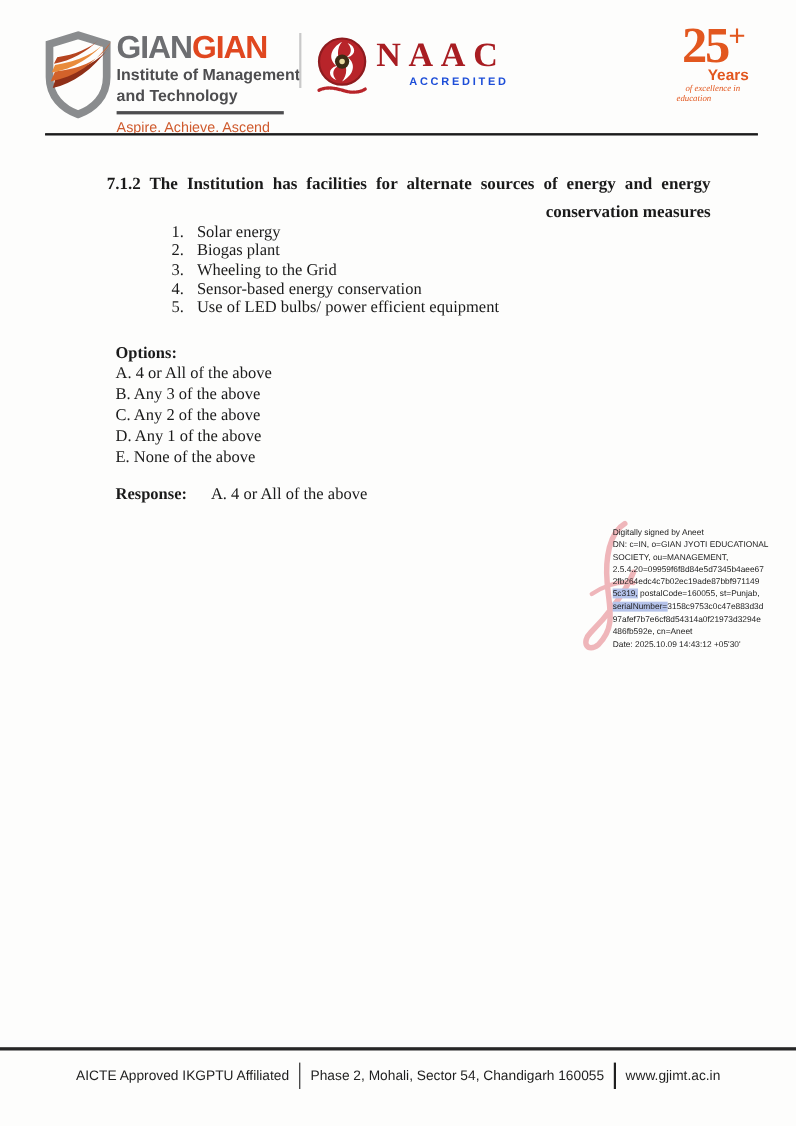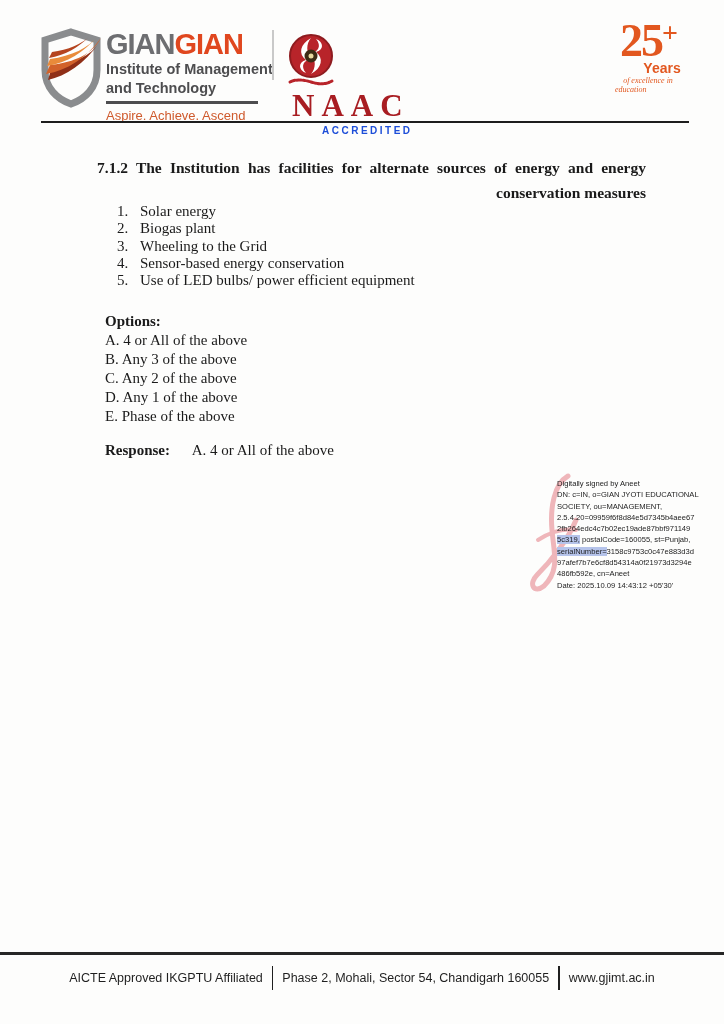--- a/index.html
+++ b/index.html
@@ -23,21 +23,21 @@
   .logo-text { padding-top: 2px; }
   .logo-name { font-family: "Liberation Sans", sans-serif; font-weight: bold; font-size: 29px; letter-spacing: -1px; line-height: 1; }
   .logo-name .gian { color: #6d6e71; }
   .logo-name .jyoti { color: #e0471f; }
   .logo-sub { font-family: "Liberation Sans", sans-serif; font-weight: bold; color: #4d4d4f; font-size: 14.5px; line-height: 1.15; margin-top: 2px; }
   .logo-rule { width: 152px; height: 3px; background: #4d4d4f; margin-top: 5px; }
   .logo-tagline { font-family: "Liberation Sans", sans-serif; font-weight: normal; color: #cf5a2d; font-size: 13px; margin-top: 4px; }
 
   .header-divider { position: absolute; left: 272px; top: 30px; width: 2px; height: 50px; background: #c9c9c9; }
 
-  .naac-group { position: absolute; left: 286px; top: 32px; display: flex; flex-direction: column; }
+  .naac-group { position: absolute; left: 286px; top: 32px; display: flex; }
   .naac-seal { width: 50px; height: 56px; }
   .naac-text { margin-left: 6px; padding-top: 2px; }
   .naac-title { font-family: "Liberation Serif", serif; font-weight: bold; color: #a81d22; font-size: 31px; letter-spacing: 7px; line-height: 1; }
   .naac-sub { font-family: "Liberation Sans", sans-serif; font-weight: bold; color: #1d4ed8; font-size: 10px; letter-spacing: 2.5px; margin-top: 4px; margin-left: 30px; }
 
   .anniv-group { position: absolute; left: 603px; top: 18px; width: 90px; text-align: center; color: #e2571f; }
   .anniv-number { font-family: "Liberation Serif", serif; font-weight: bold; font-size: 46px; line-height: 1; letter-spacing: -2px; }
   .anniv-number sup { font-size: 28px; vertical-align: 14px; }
   .anniv-line1 { font-family: "Liberation Sans", sans-serif; font-weight: bold; font-size: 14px; margin-left: 28px; margin-top: -4px; }
   .anniv-line2, .anniv-line3 { font-family: "Liberation Serif", serif; font-style: italic; font-size: 8px; line-height: 1.15; }
@@ -45,21 +45,21 @@
 
   .header-rule { position: absolute; left: 41px; top: 121px; width: 648px; height: 2px; background: #1d1d1d; border-bottom: 1px solid #1d1d1d; box-shadow: 0 3px 0 -1px #1d1d1d; }
 
   
   .doc-heading { position: absolute; left: 97px; top: 156px; width: 549px; font-weight: bold; font-size: 15.5px; line-height: 1.6; }
   .doc-heading .line1 { text-align: justify; text-align-last: justify; }
   .doc-heading .line2 { text-align: right; }
 
   .doc-list { position: absolute; left: 110px; top: 203px; width: 420px; font-size: 15px; line-height: 1.155; }
   .doc-list ol { list-style-position: outside; padding-left: 22px; }
-  .doc-list li { padding-left: 8px; margin-bottom: 0; }
+  .doc-list li { padding-left: 8px; margin-bottom: 0; margin-left: 39px; }
 
   .options-block { position: absolute; left: 105px; top: 312px; font-size: 15px; line-height: 1.2; }
   .options-label { font-weight: bold; margin-bottom: 1px; }
   .option-line { margin-top: 1px; }
 
   .response-line { position: absolute; left: 105px; top: 442px; font-size: 15px; }
   .response-label { font-weight: bold; }
   .response-value { margin-left: 18px; }
 
   
@@ -155,21 +155,21 @@
       <li>Use of LED bulbs/ power efficient equipment</li>
     </ol>
   </div>
 
   <div class="options-block">
     <div class="options-label">Options:</div>
     <div class="option-line">A. 4 or All of the above</div>
     <div class="option-line">B. Any 3 of the above</div>
     <div class="option-line">C. Any 2 of the above</div>
     <div class="option-line">D. Any 1 of the above</div>
-    <div class="option-line">E. Phase of the above</div>
+    <div class="option-line">E. None of the above</div>
   </div>
 
   <div class="response-line">
     <span class="response-label">Response:</span>
     <span class="response-value">A. 4 or All of the above</span>
   </div>
 
   <div class="signature-block">
     <svg class="signature-flourish" viewBox="0 0 56 128">
       <path d="M44 6 C30 14 26 38 28 60 C30 84 36 100 20 116 C10 124 4 114 13 105 C26 92 44 70 52 50" fill="none" stroke="#efb6ba" stroke-width="5" stroke-linecap="round"></path>

